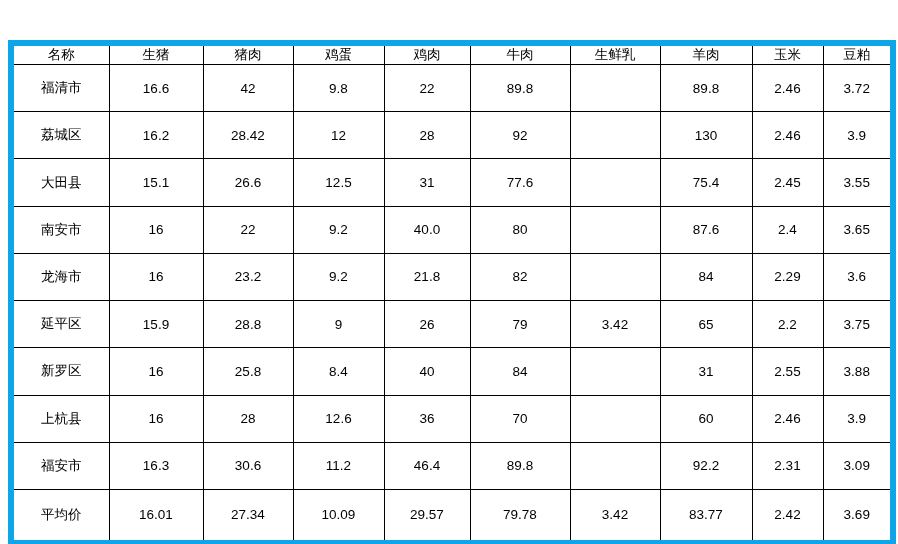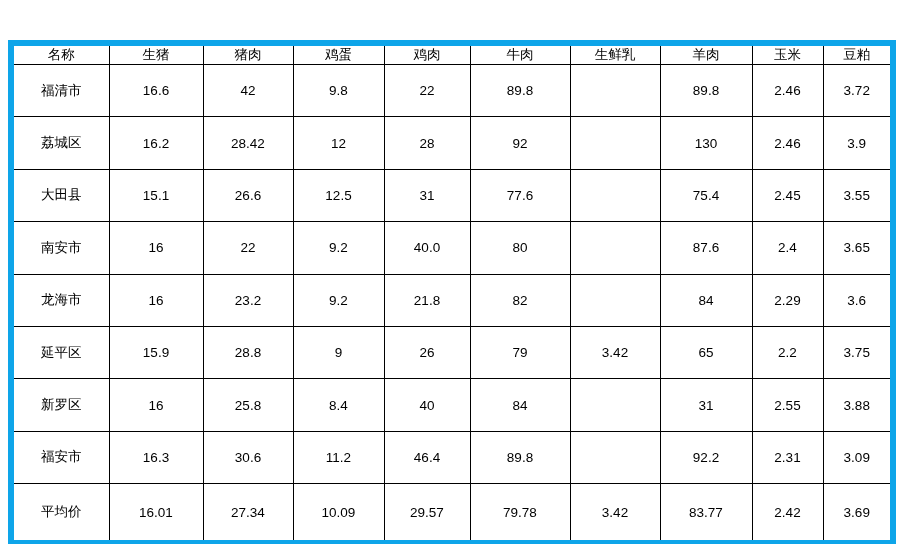--- a/index.html
+++ b/index.html
@@ -156,20 +156,32 @@
         <td>25.8</td>
         <td>8.4</td>
         <td>40</td>
         <td>84</td>
         <td></td>
         <td>31</td>
         <td>2.55</td>
         <td>3.88</td>
       </tr>
       <tr>
+        <td>上杭县</td>
+        <td>16</td>
+        <td>28</td>
+        <td>12.6</td>
+        <td>36</td>
+        <td>70</td>
+        <td></td>
+        <td>60</td>
+        <td>2.46</td>
+        <td>3.9</td>
+      </tr>
+      <tr>
         <td>福安市</td>
         <td>16.3</td>
         <td>30.6</td>
         <td>11.2</td>
         <td>46.4</td>
         <td>89.8</td>
         <td></td>
         <td>92.2</td>
         <td>2.31</td>
         <td>3.09</td>

